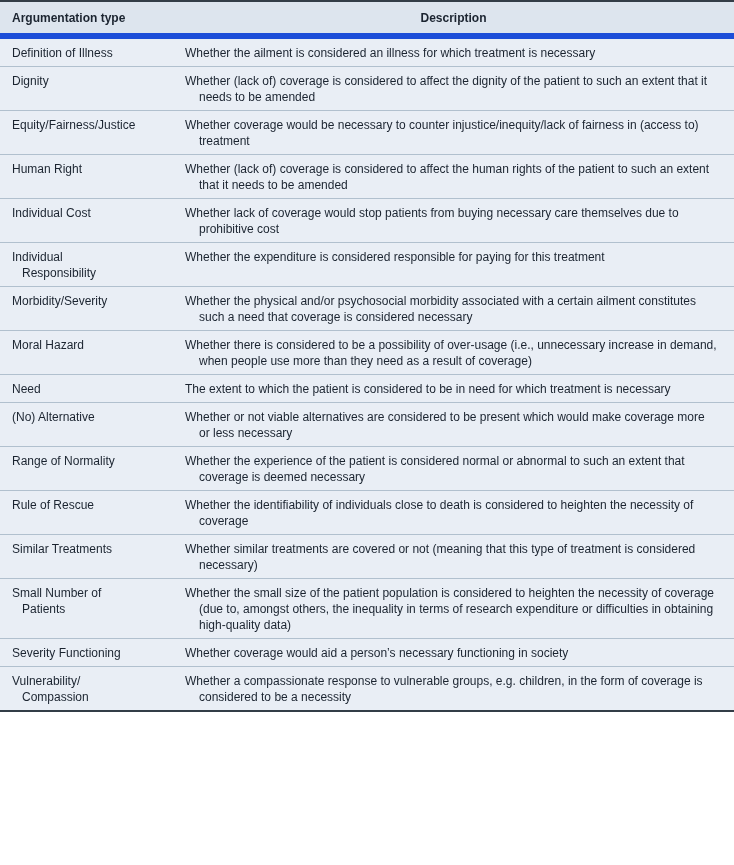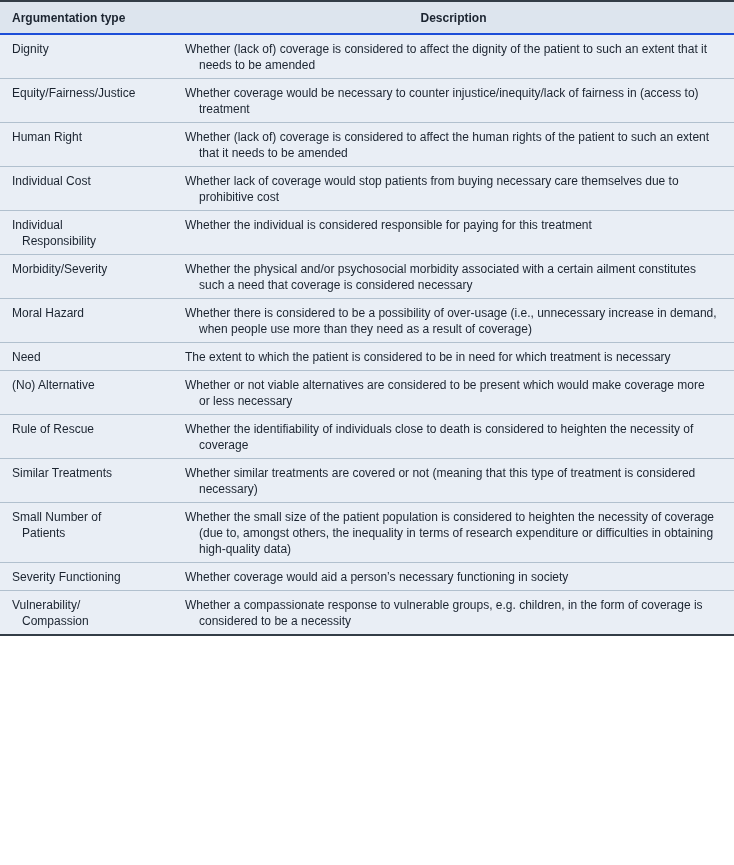--- a/index.html
+++ b/index.html
@@ -20,21 +20,21 @@
     border-collapse: collapse;
     table-layout: fixed;
     font-size: 12px;
     line-height: 16px;
     color: #1b2430;
     border-top: 2px solid #333d47;
     border-bottom: 2px solid #333d47;
   }
   thead th {
     background: #dde5ee;
-    border-bottom: 2px solid #1d4ed8;
+    border-bottom: 6px solid #1d4ed8;
     padding: 8px 12px 7px 12px;
     font-weight: 700;
     font-size: 12px;
     vertical-align: middle;
   }
   th.type-col {
     text-align: left;
   }
   th.desc-col {
   }
@@ -67,55 +67,63 @@
       <col>
     </colgroup>
     <thead>
       <tr>
         <th class="type-col">Argumentation type</th>
         <th class="desc-col">Description</th>
       </tr>
     </thead>
     <tbody>
         <tr>
+          <td class="type">Definition of Illness</td>
+          <td class="desc">Whether the ailment is considered an illness for which treatment is necessary</td>
+        </tr>
+        <tr>
           <td class="type">Dignity</td>
           <td class="desc">Whether (lack of) coverage is considered to affect the dignity of the patient to such an extent that it needs to be amended</td>
         </tr>
         <tr>
           <td class="type">Equity/Fairness/Justice</td>
           <td class="desc">Whether coverage would be necessary to counter injustice/inequity/lack of fairness in (access to) treatment</td>
         </tr>
         <tr>
           <td class="type">Human Right</td>
           <td class="desc">Whether (lack of) coverage is considered to affect the human rights of the patient to such an extent that it needs to be amended</td>
         </tr>
         <tr>
           <td class="type">Individual Cost</td>
           <td class="desc">Whether lack of coverage would stop patients from buying necessary care themselves due to prohibitive cost</td>
         </tr>
         <tr>
           <td class="type">Individual
 Responsibility</td>
-          <td class="desc">Whether the individual is considered responsible for paying for this treatment</td>
+          <td class="desc">Whether the expenditure is considered responsible for paying for this treatment</td>
         </tr>
         <tr>
           <td class="type">Morbidity/Severity</td>
           <td class="desc">Whether the physical and/or psychosocial morbidity associated with a certain ailment constitutes such a need that coverage is considered necessary</td>
         </tr>
         <tr>
           <td class="type">Moral Hazard</td>
           <td class="desc">Whether there is considered to be a possibility of over-usage (i.e., unnecessary increase in demand, when people use more than they need as a result of coverage)</td>
         </tr>
         <tr>
           <td class="type">Need</td>
           <td class="desc">The extent to which the patient is considered to be in need for which treatment is necessary</td>
         </tr>
         <tr>
           <td class="type">(No) Alternative</td>
           <td class="desc">Whether or not viable alternatives are considered to be present which would make coverage more or less necessary</td>
+        </tr>
+        <tr>
+          <td class="type">Range of Normality</td>
+          <td class="desc">Whether the experience of the patient is considered normal or abnormal to such an extent that coverage is deemed necessary</td>
         </tr>
         <tr>
           <td class="type">Rule of Rescue</td>
           <td class="desc">Whether the identifiability of individuals close to death is considered to heighten the necessity of coverage</td>
         </tr>
         <tr>
           <td class="type">Similar Treatments</td>
           <td class="desc">Whether similar treatments are covered or not (meaning that this type of treatment is considered necessary)</td>
         </tr>
         <tr>

